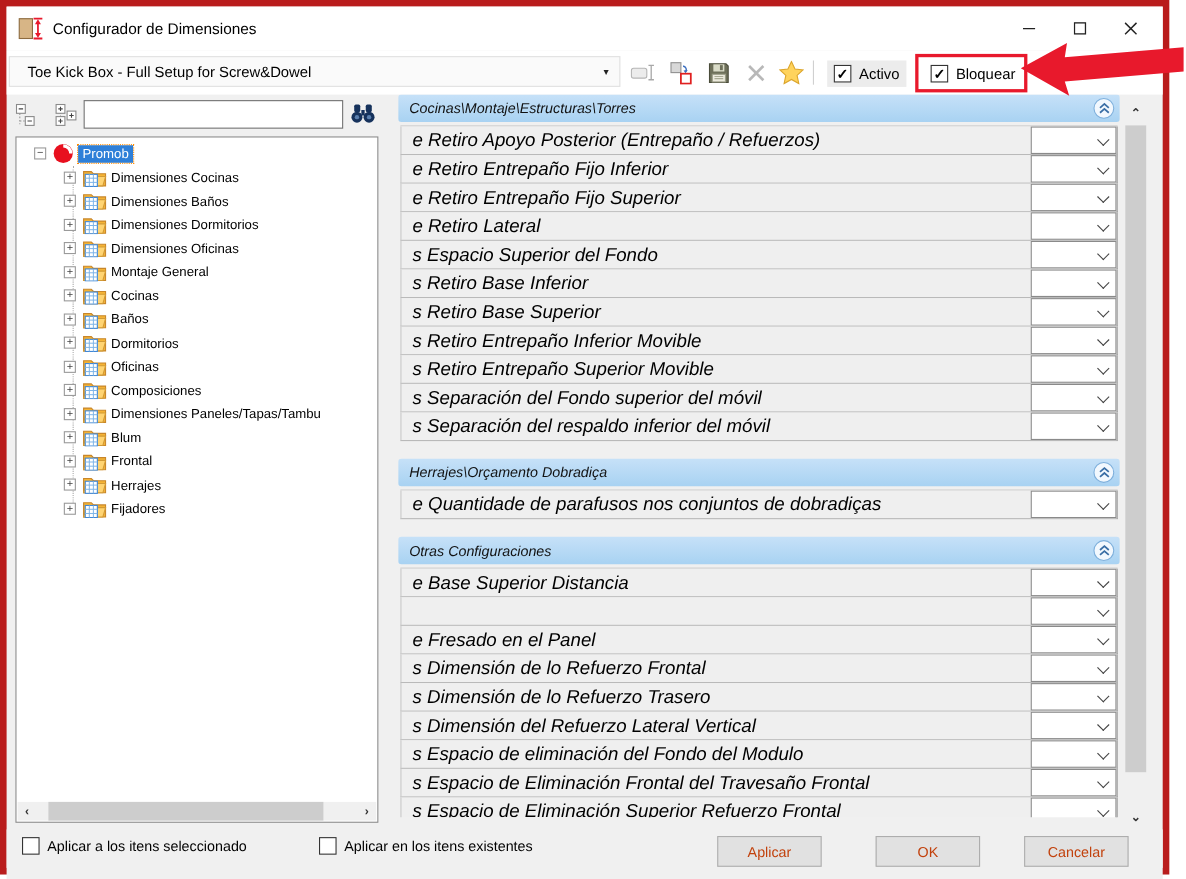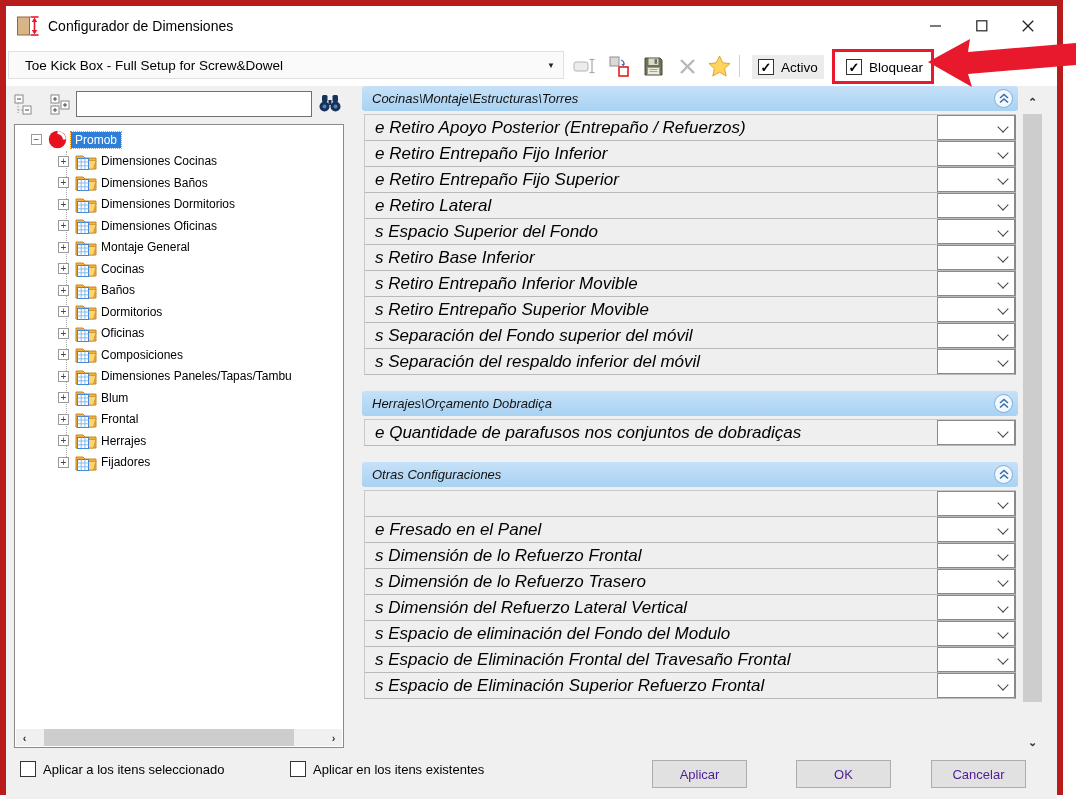--- a/index.html
+++ b/index.html
@@ -68,21 +68,21 @@
                  border-bottom:1.4px solid #444;transform:rotate(45deg);}
   .vscroll{position:absolute;left:1016px;top:88px;width:21px;height:657px;background:#f0f0f0;}
   .vscroll .varr{position:absolute;left:0;width:21px;height:17px;display:flex;align-items:center;justify-content:center;
                  font-size:11px;color:#333;font-weight:bold;}
   .vscroll .vthumb{position:absolute;left:1px;top:20px;width:19px;height:588px;background:#cdcdcd;}
 
   
   .footer{position:absolute;left:0;top:748px;width:100%;height:46px;background:#f0f0f0;}
   .f-cb{position:absolute;top:7px;display:flex;align-items:center;gap:7px;font-size:13px;color:#000;}
   .f-btn{position:absolute;top:6px;width:95px;height:28px;background:#e1e1e1;border:1px solid #adadad;
-         box-sizing:border-box;display:flex;align-items:center;justify-content:center;font-size:13px;color:#4c1d95;}
+         box-sizing:border-box;display:flex;align-items:center;justify-content:center;font-size:13px;color:#c2410c;}
 </style>
 </head>
 <body>
 
 <div class="stage">
   <div class="dialog">
 
     <div class="titlebar">
       <span class="app-icon">
         <svg width="24" height="24" viewBox="0 0 24 24">
@@ -571,20 +571,26 @@
     </span>
   </div>
 
   <div class="setting-row">
     <span class="row-label">s Retiro Base Inferior</span>
     <span class="row-combo">
       <span class="combo-chevron"></span>
     </span>
   </div>
 
+  <div class="setting-row">
+    <span class="row-label">s Retiro Base Superior</span>
+    <span class="row-combo">
+      <span class="combo-chevron"></span>
+    </span>
+  </div>
 
   <div class="setting-row">
     <span class="row-label">s Retiro Entrepaño Inferior Movible</span>
     <span class="row-combo">
       <span class="combo-chevron"></span>
     </span>
   </div>
 
   <div class="setting-row">
     <span class="row-label">s Retiro Entrepaño Superior Movible</span>
@@ -637,20 +643,26 @@
       <span class="collapse-btn">
         <svg width="12" height="11" viewBox="0 0 12 11">
           <g fill="none" stroke="#3a6ea5" stroke-width="1.6">
             <path d="M2 5 L6 1.5 L10 5"></path>
                     <path d="M2 9.5 L6 6 L10 9.5"></path>
           </g>
         </svg>
       </span>
     </div>
     <div class="section-rows">
+  <div class="setting-row">
+    <span class="row-label">e Base Superior Distancia</span>
+    <span class="row-combo">
+      <span class="combo-chevron"></span>
+    </span>
+  </div>
 
   <div class="setting-row">
     <span class="row-combo">
       <span class="combo-chevron"></span>
     </span>
   </div>
 
   <div class="setting-row">
     <span class="row-label">e Fresado en el Panel</span>
     <span class="row-combo">

